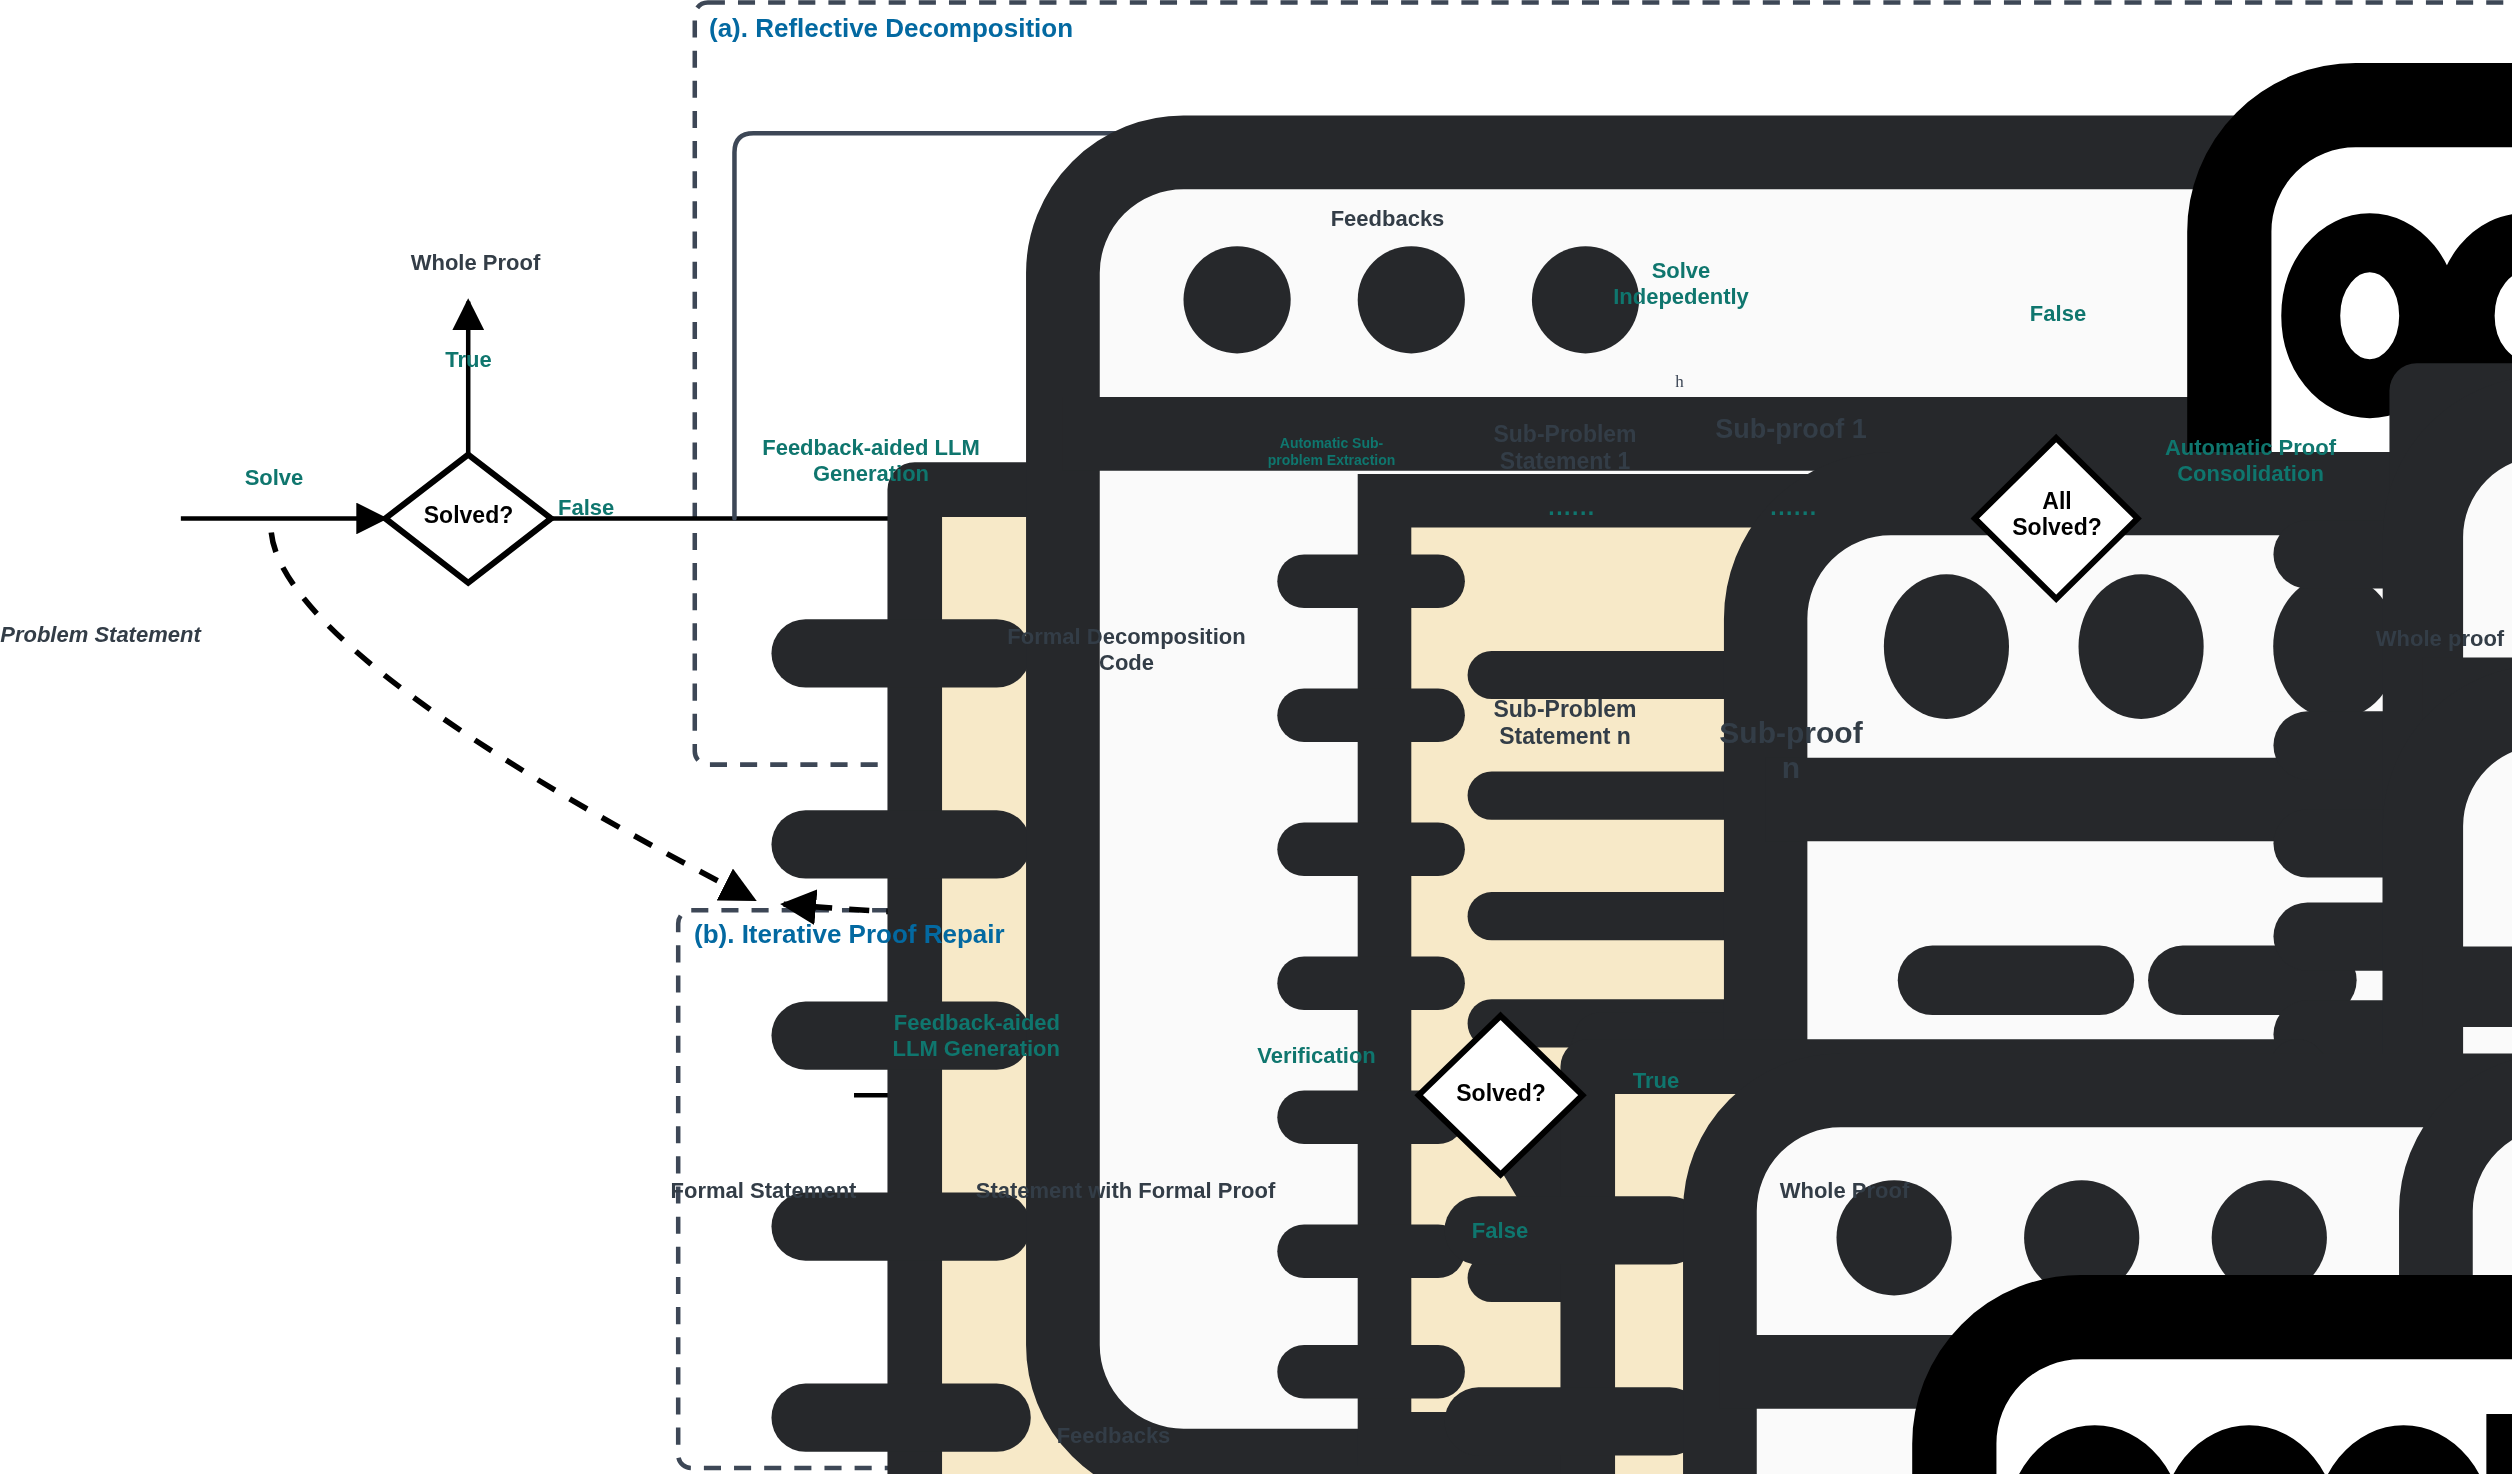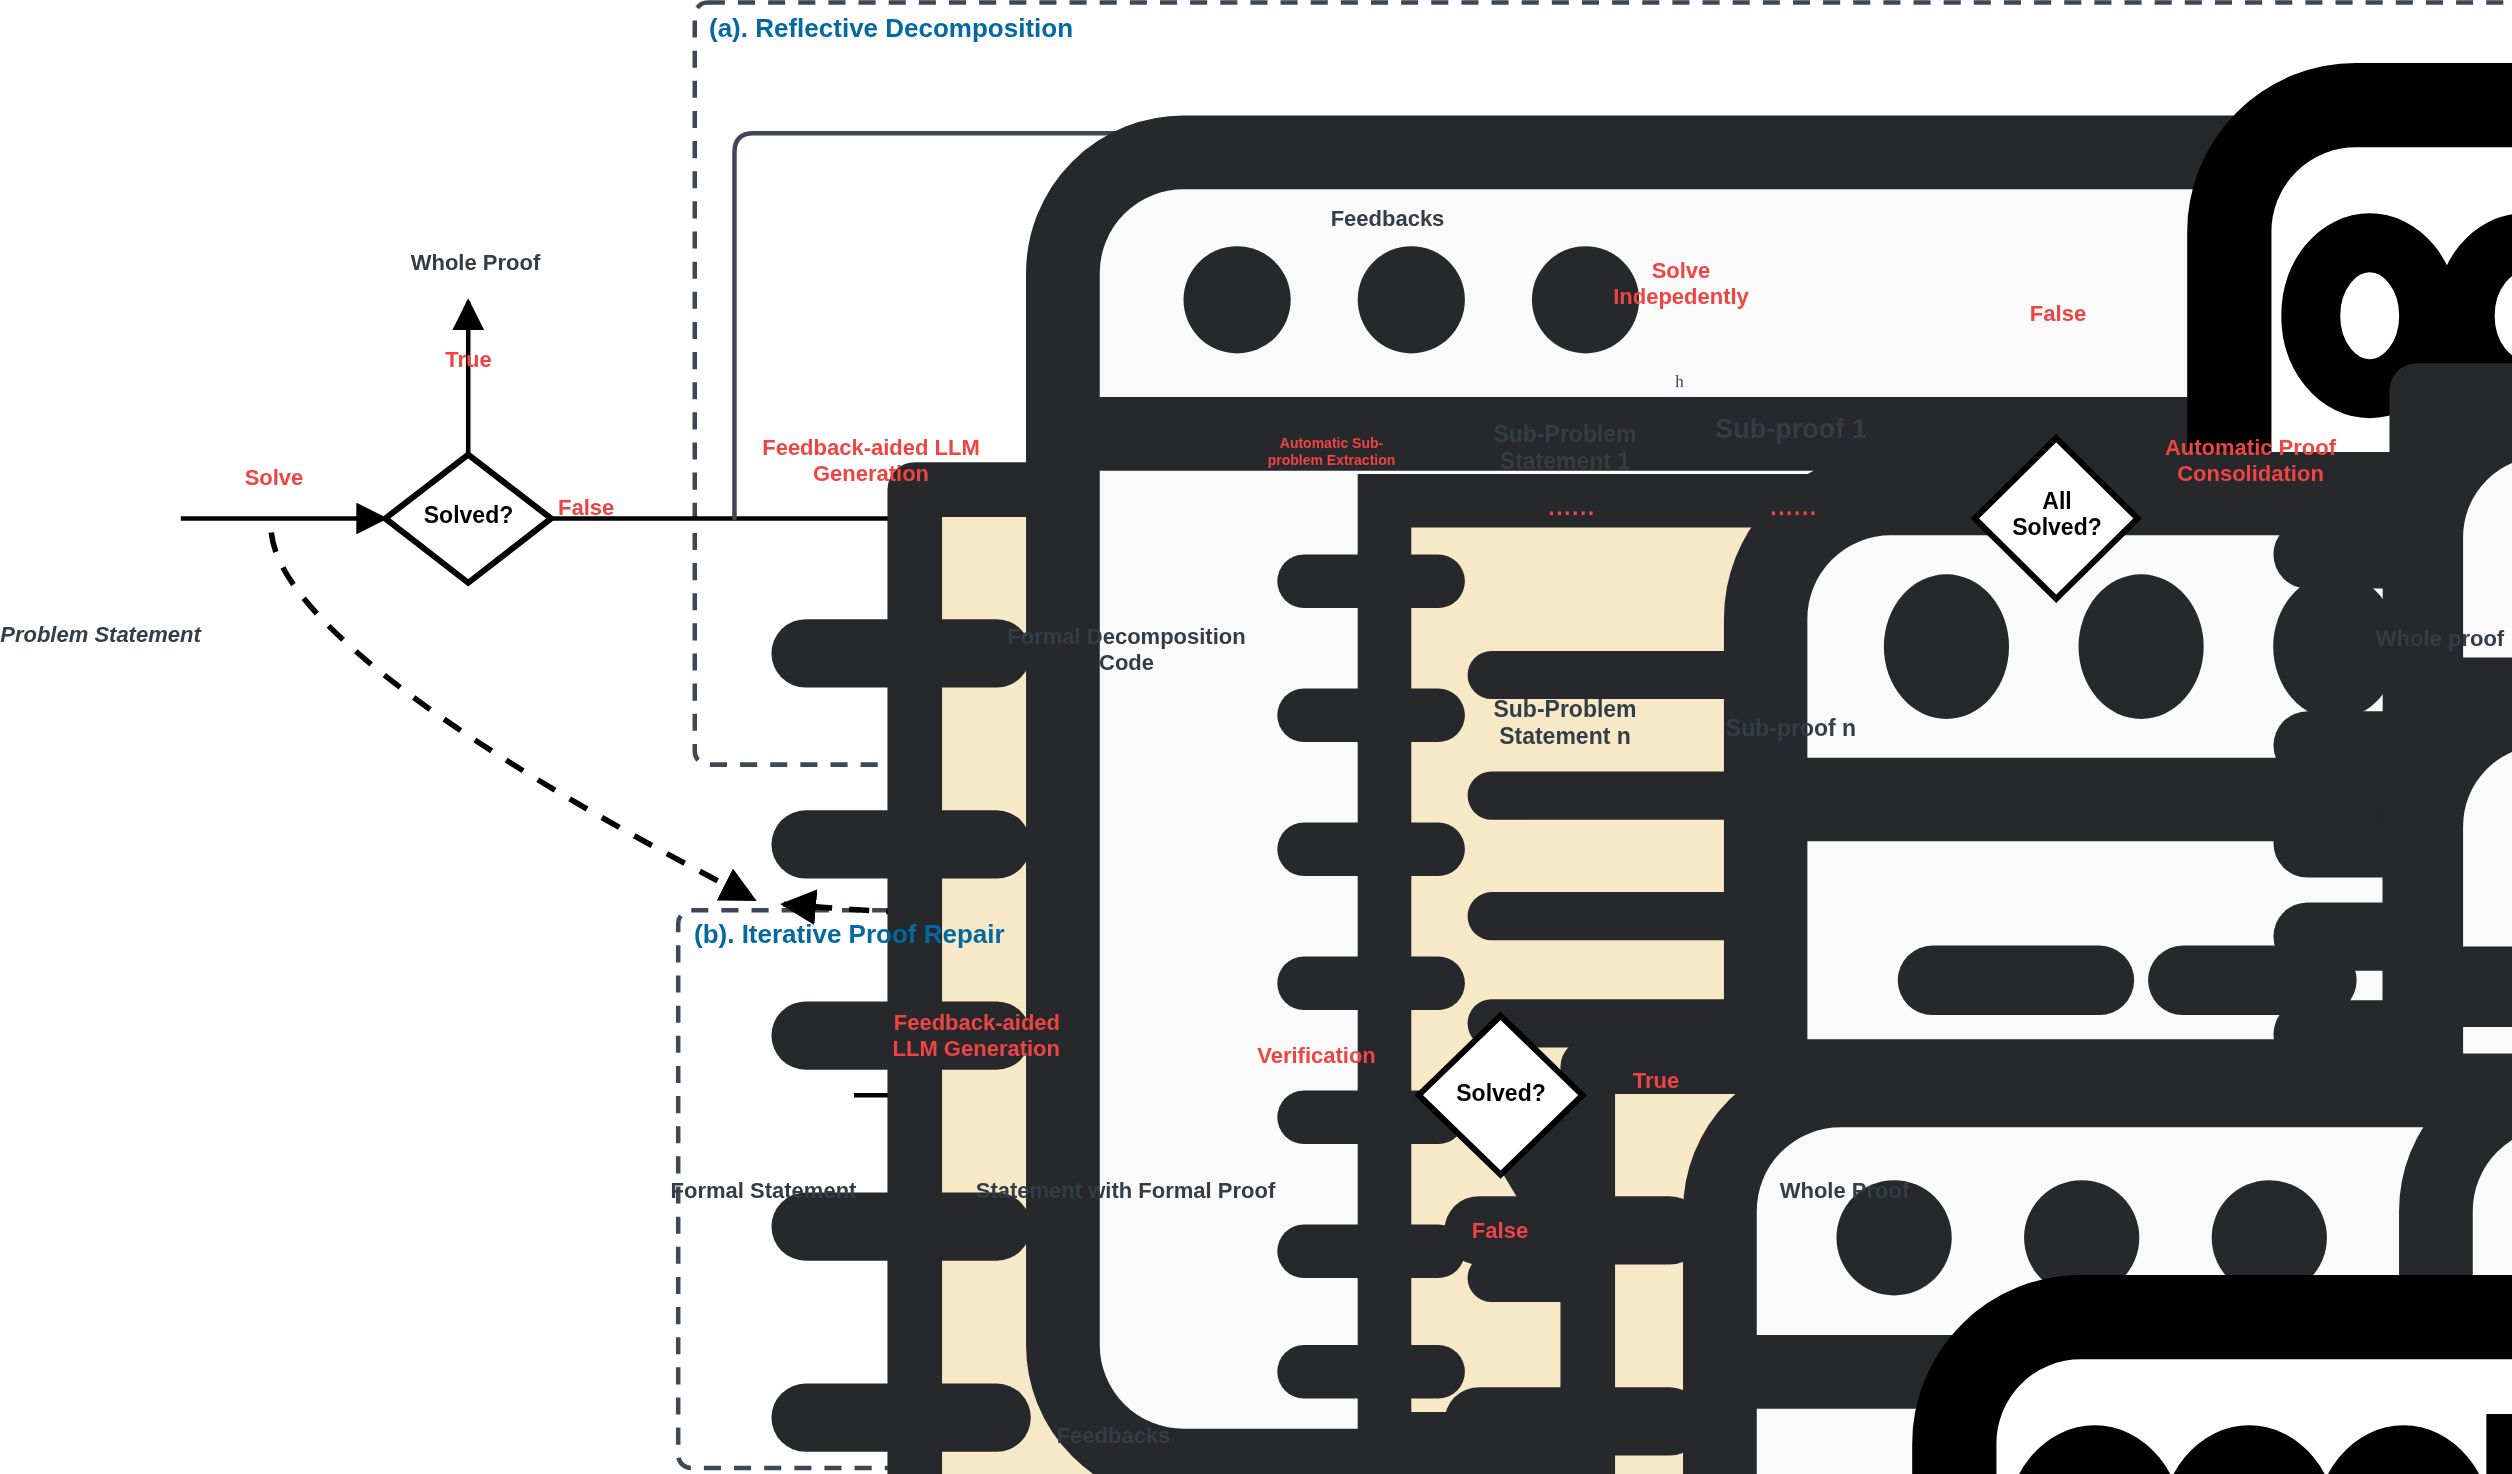--- a/index.html
+++ b/index.html
@@ -1,21 +1,21 @@
 <!DOCTYPE html>
 <html style="font-size:8px"><head>
 <meta charset="utf-8">
 <style>
   html,body{margin:0;padding:0;background:#ffffff;}
   body{font-family:"Liberation Sans", sans-serif;}
   #stage{position:relative;width:2653px;height:1474px;background:#fff;overflow:hidden;}
   #stage svg{position:absolute;left:0;top:0;width:2653px;height:1474px;}
   .cap{position:absolute;color:#333d47;font-weight:bold;text-align:center;line-height:1.18;white-space:pre-line;}
   .panel-title{position:absolute;color:#0369a1;font-weight:bold;font-size:26px;white-space:nowrap;}
-  .edge-lbl{position:absolute;color:#ef4444;font-weight:bold;text-align:center;line-height:1.18;white-space:pre-line;}
+  .edge-lbl{position:absolute;color:#0f766e;font-weight:bold;text-align:center;line-height:1.18;white-space:pre-line;}
   .diamond-txt{position:absolute;color:#000;font-weight:bold;text-align:center;line-height:1.12;white-space:pre-line;}
   .hmark{position:absolute;color:#3d4756;font-family:"Liberation Serif",serif;font-weight:normal;}
   .ico{position:absolute;}
   .ico svg{position:static;width:100%;height:100%;}
 </style>
 </head>
 <body>
 
 <div id="stage">
 
@@ -503,21 +503,21 @@
   <div class="cap" style="left:0px;top:622px;width:201px;font-size:22px;font-style:italic;">Problem Statement</div>
   <div class="cap" style="left:400px;top:250px;width:151px;font-size:22px;">Whole Proof</div>
   <div class="cap" style="left:1322px;top:206px;width:131px;font-size:22px;">Feedbacks</div>
   <div class="cap" style="left:976px;top:624px;width:301px;font-size:22px;text-align:center;">Formal Decomposition
 Code</div>
   <div class="cap" style="left:1462px;top:421px;width:206px;font-size:23px;">Sub-Problem
 Statement 1</div>
   <div class="cap" style="left:1462px;top:696px;width:206px;font-size:23px;">Sub-Problem
 Statement n</div>
   <div class="cap" style="left:1708px;top:414px;width:166px;font-size:27px;">Sub-proof 1</div>
-  <div class="cap" style="left:1708px;top:715px;width:166px;font-size:23px;">Sub-proof n</div>
+  <div class="cap" style="left:1708px;top:715px;width:166px;font-size:30px;">Sub-proof n</div>
   <div class="cap" style="left:2362px;top:626px;width:156px;font-size:22px;">Whole proof</div>
 
   <div class="cap" style="left:663px;top:1178px;width:201px;font-size:22px;">Formal Statement</div>
   <div class="cap" style="left:975px;top:1178px;width:301px;font-size:22px;">Statement with Formal Proof</div>
   <div class="cap" style="left:1769px;top:1178px;width:151px;font-size:22px;">Whole Proof</div>
   <div class="cap" style="left:1048px;top:1423px;width:131px;font-size:22px;">Feedbacks</div>
 
   <div class="diamond-txt" style="left:393px;top:503px;width:151px;font-size:23px;">Solved?</div>
   <div class="diamond-txt" style="left:1984px;top:489px;width:146px;font-size:23px;">All
 Solved?</div>

